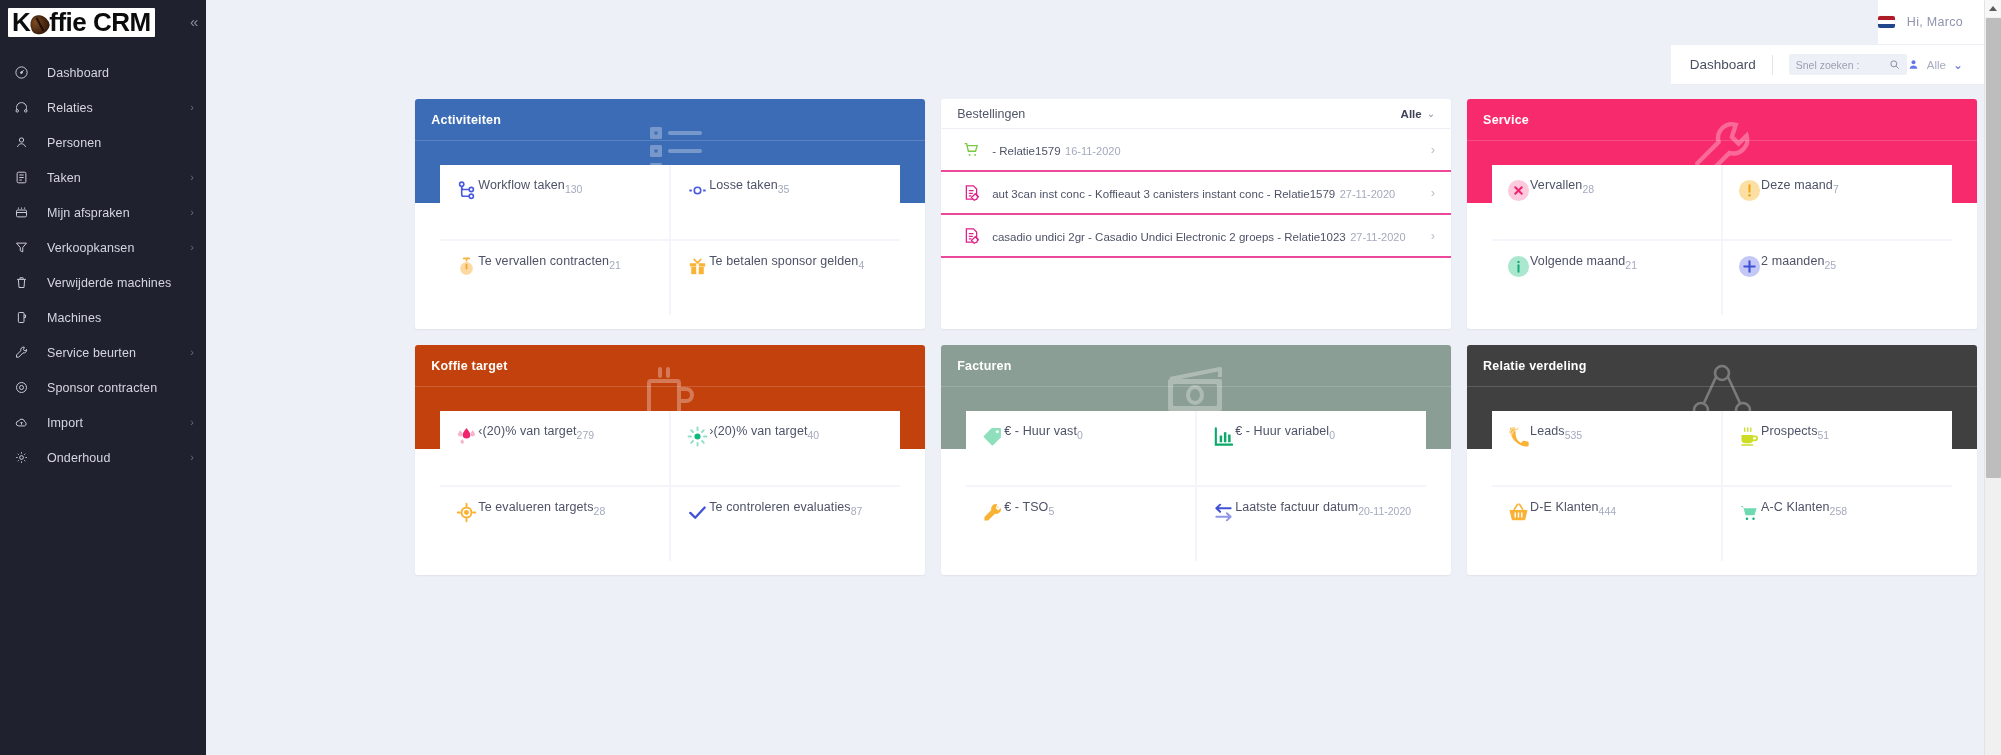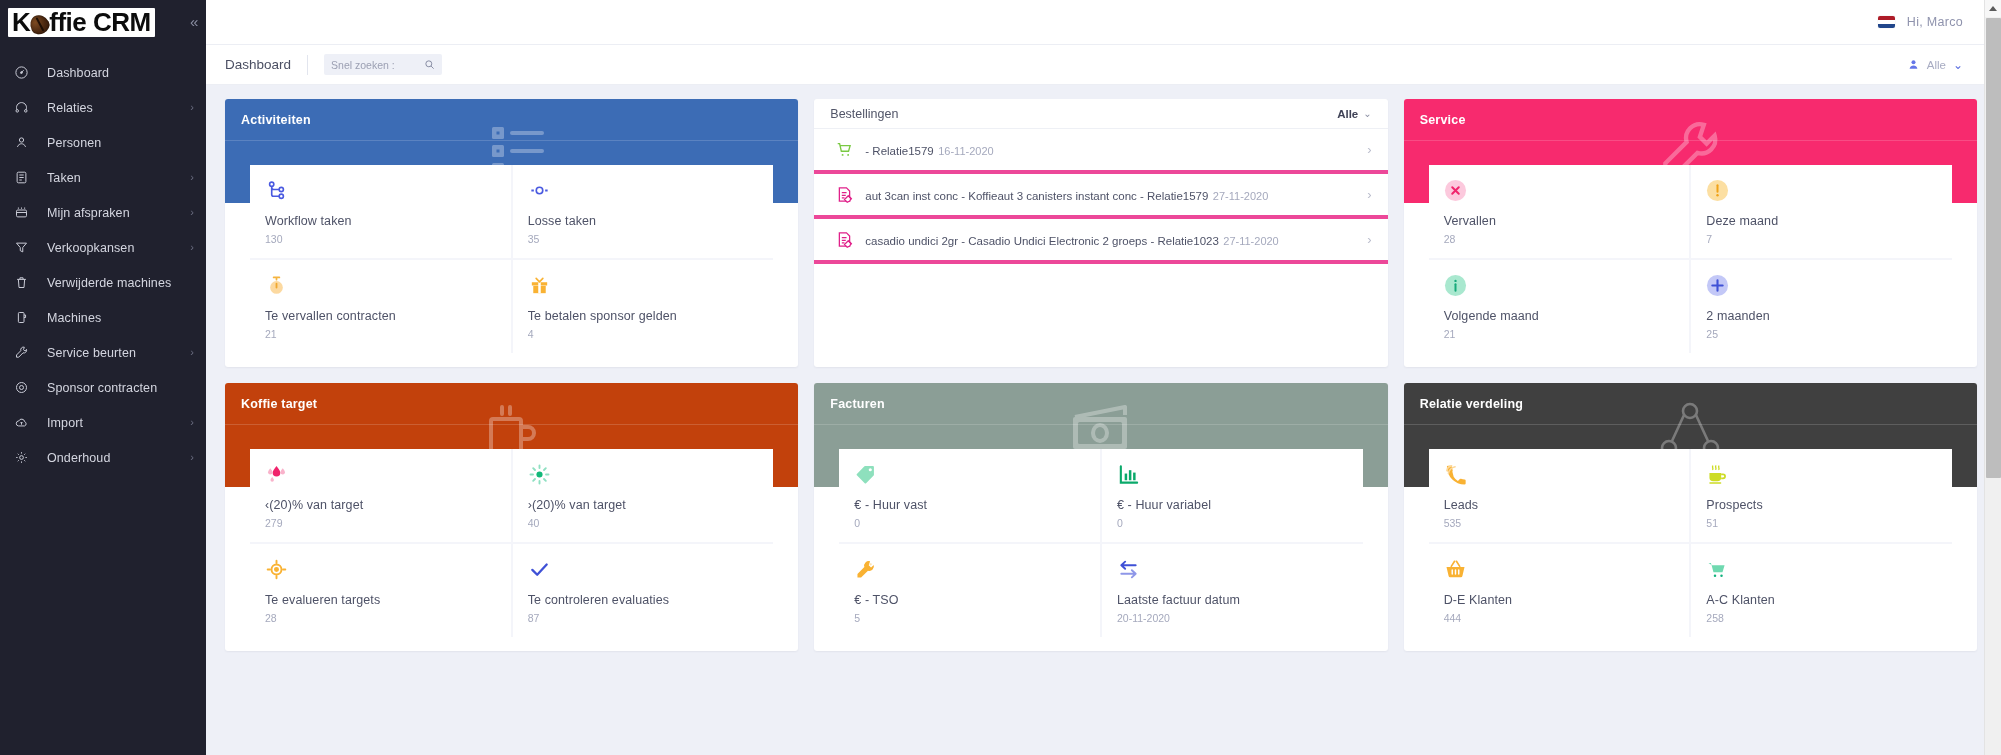--- a/index.html
+++ b/index.html
@@ -66,21 +66,21 @@
   .nav-label {
     font-size: 12.5px; color: #d4d6e0; margin-left: 11px;
     white-space: nowrap; letter-spacing: .1px;
   }
   .nav-chev {
     position: absolute; right: 12px; color: #6a6d80; font-size: 11px;
     line-height: 1;
   }
 
   
-  .main { flex: 1; height: 755px; display: flex; flex-direction: column; position: relative; }
+  .main { flex: 1; height: 755px; display: flex; flex-direction: column; position: relative; align-items: flex-end; }
 
   .topbar {
     height: 45px; background: #ffffff;
     display: flex; align-items: center; justify-content: flex-end;
     padding-right: 38px; border-bottom: 1px solid #eceef4;
     flex-shrink: 0;
   }
   .flag {
     width: 17px; height: 12px; border-radius: 2px; overflow: hidden;
     display: flex; flex-direction: column; margin-right: 12px;
@@ -179,33 +179,33 @@
   .tiles {
     display: grid; grid-template-columns: 1fr 1fr;
     gap: 2px; background: #f4f5fa;
     margin: -38px 25px 14px 25px;
     position: relative; z-index: 3;
     flex: 1;
   }
   .tile {
     background: #ffffff; padding: 13px 15px 13px 15px;
     min-height: 74px; cursor: pointer;
-    display: flex; flex-direction: column; justify-content: flex-start;
+    display: flex; flex-direction: row; justify-content: flex-start;
   }
   .tile-icon { height: 24px; margin-bottom: 12px; display: flex; align-items: center; }
   .tile-icon svg { display: block; }
   .tile-label { font-size: 12.5px; color: #4e5267; letter-spacing: .1px; }
   .tile-value { font-size: 10.5px; color: #a5a9bd; margin-top: 5px; }
 
   
   .orders { padding: 0; flex: 1; }
   .order-row {
     display: flex; align-items: center;
     padding: 11px 16px 11px 21px;
-    border-bottom: 4px solid #ec4899;
+    border-bottom: 2px solid #ec4899;
     cursor: pointer; min-height: 42px;
   }
   .order-icon { width: 30px; min-width: 30px; display: flex; align-items: center; }
   .order-icon svg { display: block; }
   .order-text { flex: 1; min-width: 0; }
   .order-title {
     font-size: 11.5px; color: #4e5267;
     white-space: nowrap; overflow: hidden; text-overflow: ellipsis;
   }
   .order-date { font-size: 11px; color: #a5a9bd; margin-top: 3px; }

